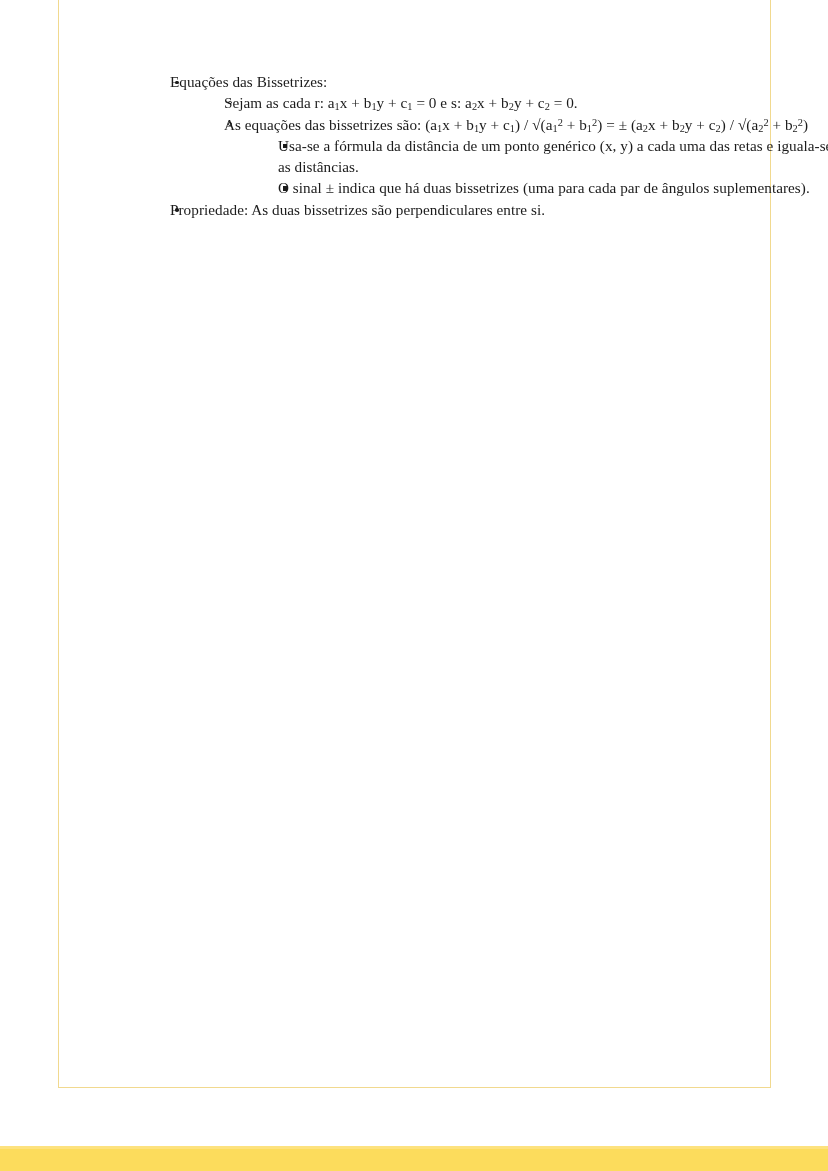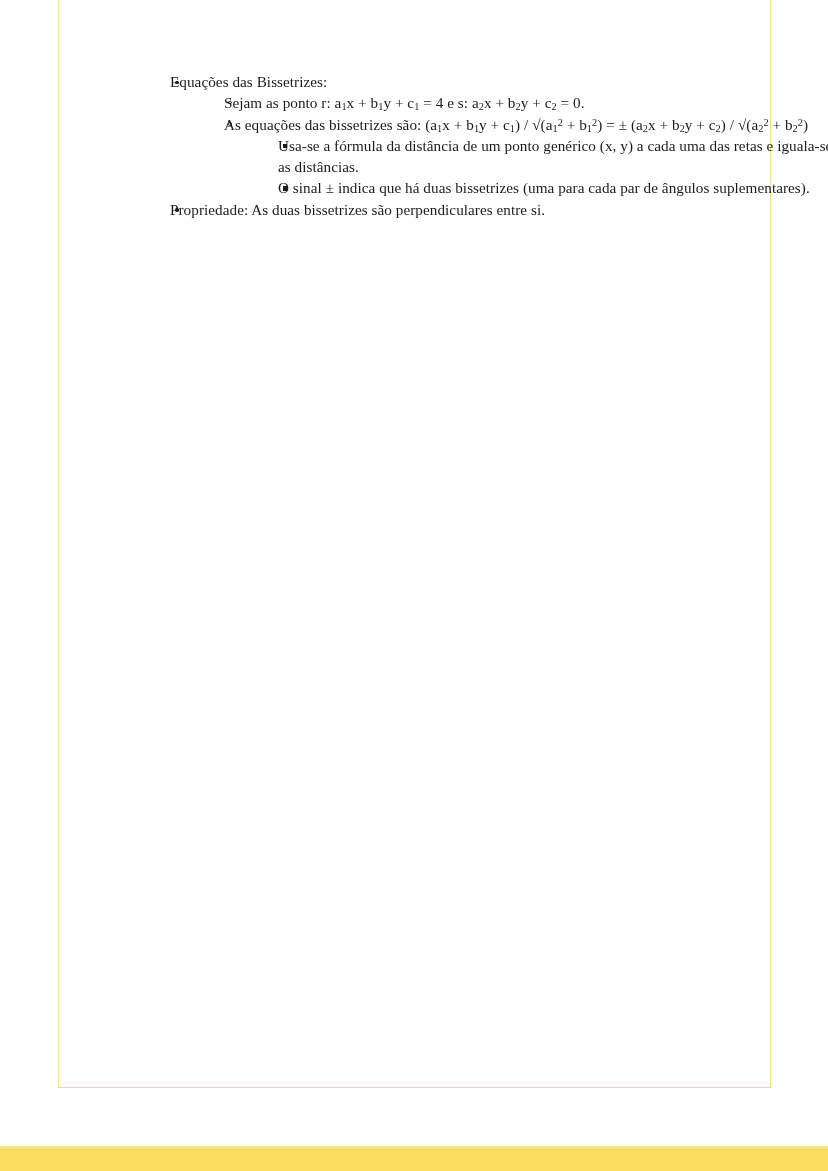--- a/index.html
+++ b/index.html
@@ -144,21 +144,21 @@
   <div id="content">
 
     <ul class="lvl1">
 
       <li>
         <span class="row">Equações das Bissetrizes:</span>
 
         <ul class="lvl2">
 
           <li>
-            <span class="row"><span>Sejam as ponto r: a</span><sub>1</sub><span>x + b</span><sub>1</sub><span>y + c</span><sub>1</sub><span> = 4 e s: a</span><sub>2</sub><span>x + b</span><sub>2</sub><span>y + c</span><sub>2</sub><span> = 0.</span></span>
+            <span class="row"><span>Sejam as cada r: a</span><sub>1</sub><span>x + b</span><sub>1</sub><span>y + c</span><sub>1</sub><span> = 0 e s: a</span><sub>2</sub><span>x + b</span><sub>2</sub><span>y + c</span><sub>2</sub><span> = 0.</span></span>
           </li>
 
           <li>
             <span class="row"><span>As equações das bissetrizes são: (a</span><sub>1</sub><span>x + b</span><sub>1</sub><span>y + c</span><sub>1</sub><span>) / √(a</span><sub>1</sub><sup>2</sup><span> + b</span><sub>1</sub><sup>2</sup><span>) = ± (a</span><sub>2</sub><span>x + b</span><sub>2</sub><span>y + c</span><sub>2</sub><span>) / √(a</span><sub>2</sub><sup>2</sup><span> + b</span><sub>2</sub><sup>2</sup><span>)</span></span>
 
             <ul class="lvl3">
               <li>
                 <span class="row">Usa-se a fórmula da distância de um ponto genérico (x, y) a cada uma das retas e iguala-se as distâncias.</span>
               </li>
               <li>

